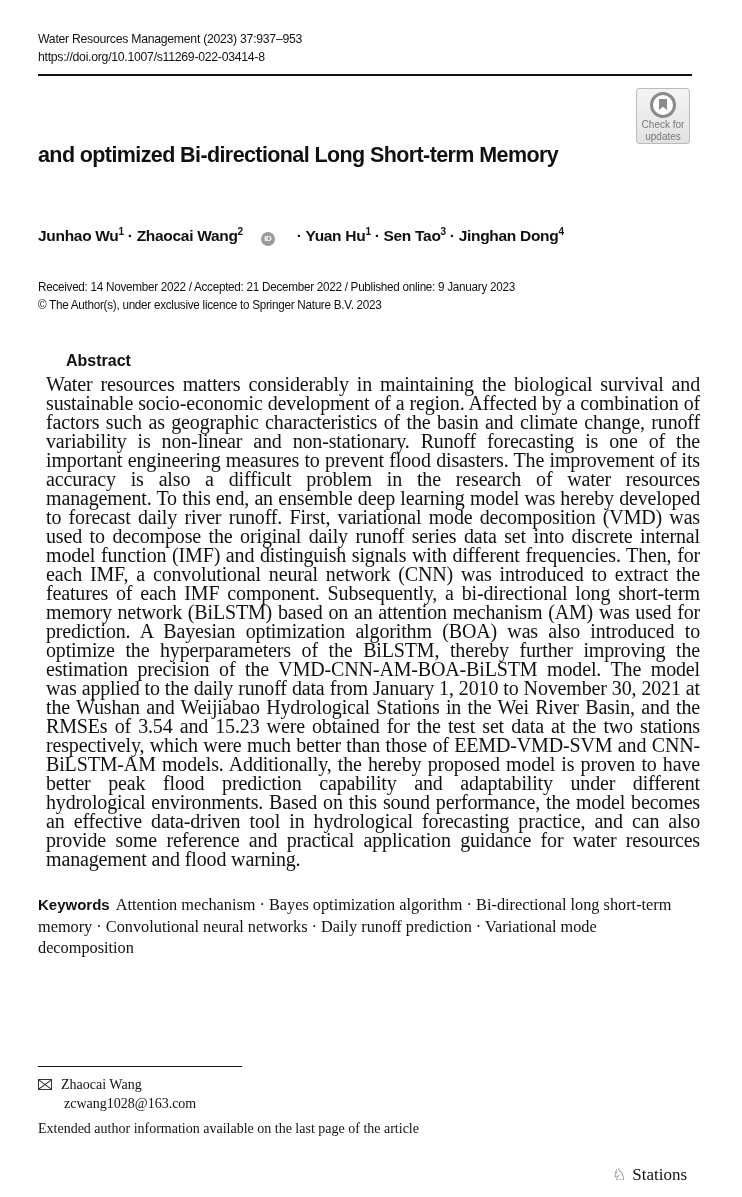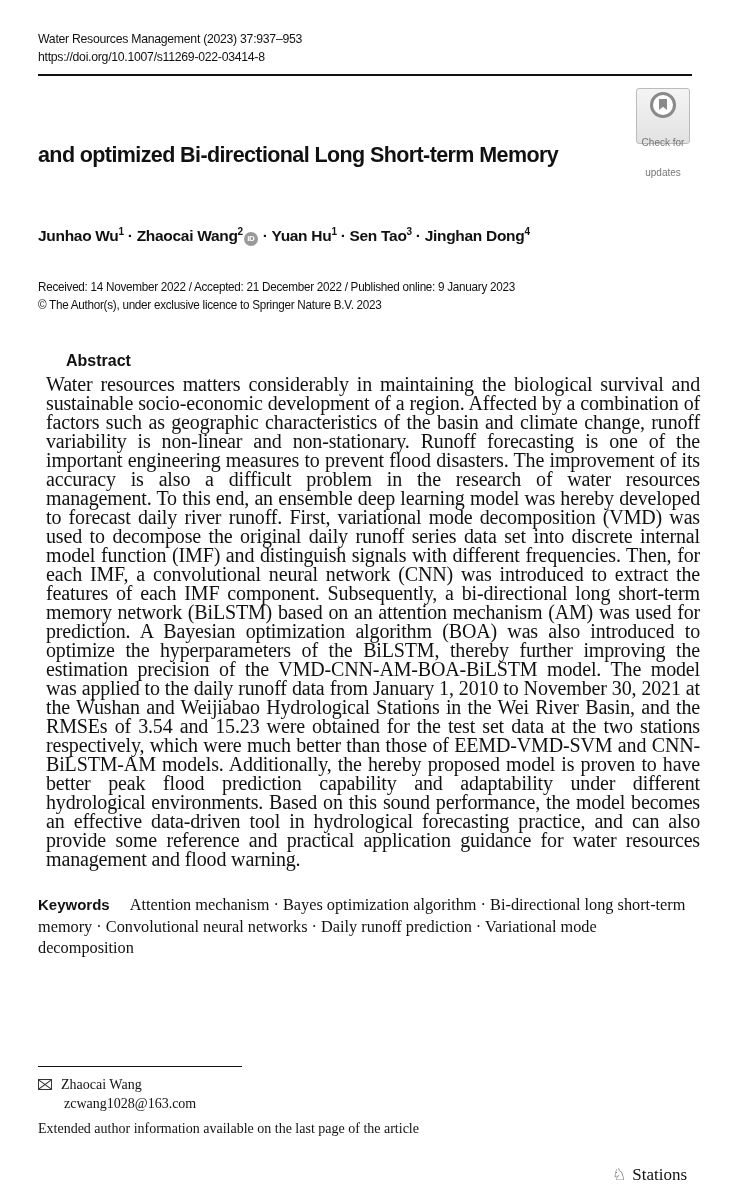--- a/index.html
+++ b/index.html
@@ -6,30 +6,30 @@
   body { width: 742px; height: 1197px; position: relative; overflow: hidden; color: #111; }
   .sans { font-family: "Liberation Sans", "DejaVu Sans", sans-serif; }
   .serif { font-family: "Liberation Serif", "DejaVu Serif", serif; }
   .abs { position: absolute; }
   #journal { left: 38px; top: 30px; font-size: 13.2px; line-height: 18px; letter-spacing: -0.3px; transform: scaleX(0.93); transform-origin: left top; }
   #journal div { white-space: nowrap; }
   #rule-top { left: 38px; top: 74px; width: 654px; height: 2px; background: #111; }
   #check { left: 636px; top: 88px; width: 52px; height: 54px; border: 1px solid #bbb; border-radius: 3px; background: linear-gradient(#f4f4f4,#e2e2e2); text-align: center; }
   #check .circle { width: 26px; height: 26px; border-radius: 50%; border: 3px solid #8a8a8a; margin: 3px auto 0; box-sizing: border-box; position: relative; background: #fff; }
   #check .circle::after { content: ""; position: absolute; left: 6px; top: 4px; width: 8px; height: 11px; background: #8a8a8a; clip-path: polygon(0 0,100% 0,100% 100%,50% 70%,0 100%); }
-  #check .lbl { font-size: 10px; line-height: 10px; color: #777; margin-top: 20px; }
+  #check .lbl { font-size: 10px; line-height: 10px; color: #777; margin-top: 2px; }
   #title { left: 38px; top: 141px; width: 600px; font-size: 21.5px; line-height: 28px; font-weight: bold; letter-spacing: -0.6px; }
   #authors { left: 38px; top: 226px; font-size: 15.5px; font-weight: bold; white-space: nowrap; letter-spacing: -0.3px; }
   #authors sup { font-size: 10px; vertical-align: 6px; }
-  .orcid { display: inline-block; width: 14px; height: 14px; border-radius: 50%; background: #9a9a9a; color: #fff; font-size: 8px; line-height: 14px; text-align: center; vertical-align: 0px; font-weight: bold; margin: 0 1px; }
+  .orcid { display: inline-block; width: 14px; height: 14px; border-radius: 50%; background: #9a9a9a; color: #fff; font-size: 8px; line-height: 14px; text-align: center; vertical-align: 0px; font-weight: bold; margin: 0 18px; }
   #dates { left: 38px; top: 278px; font-size: 12.6px; line-height: 18px; letter-spacing: -0.3px; white-space: nowrap; transform: scaleX(0.93); transform-origin: left top; }
   #abstract-heading { left: 38px; top: 352px; font-size: 16px; font-weight: bold; margin-left: 28px; }
   #abstract { left: 38px; top: 375px; width: 654px; font-size: 20px; line-height: 19px; text-align: justify; hyphens: manual; letter-spacing: -0.15px; margin-left: 8px; }
   #keywords { left: 38px; top: 894px; width: 654px; font-size: 16.3px; line-height: 21.7px; }
-  #keywords .kw-label { font-weight: bold; font-size: 15px; margin-right: 20px; }
+  #keywords .kw-label { font-weight: bold; font-size: 15px; margin-right: 6px; }
   #rule-foot { left: 38px; top: 1066px; width: 204px; height: 1px; background: #111; }
   #corr { left: 38px; top: 1075px; font-size: 14px; line-height: 19px; }
   #corr .mail { display: inline-block; width: 14px; height: 11px; border: 1px solid #333; position: relative; vertical-align: -1px; margin-right: 9px; box-sizing: border-box; overflow: hidden; }
   #corr .mail::before, #corr .mail::after { content: ""; position: absolute; width: 16px; height: 1px; background: #333; top: 4px; left: -2px; }
   #corr .mail::before { transform: rotate(36deg); }
   #corr .mail::after { transform: rotate(-36deg); }
   #corr .row2 { padding-left: 26px; }
   #extended { left: 38px; top: 1121px; font-size: 14px; }
   #springer { left: 612px; top: 1165px; font-size: 17px; white-space: nowrap; }
   #springer .horse { font-size: 16px; margin-right: 6px; color: #333; }

